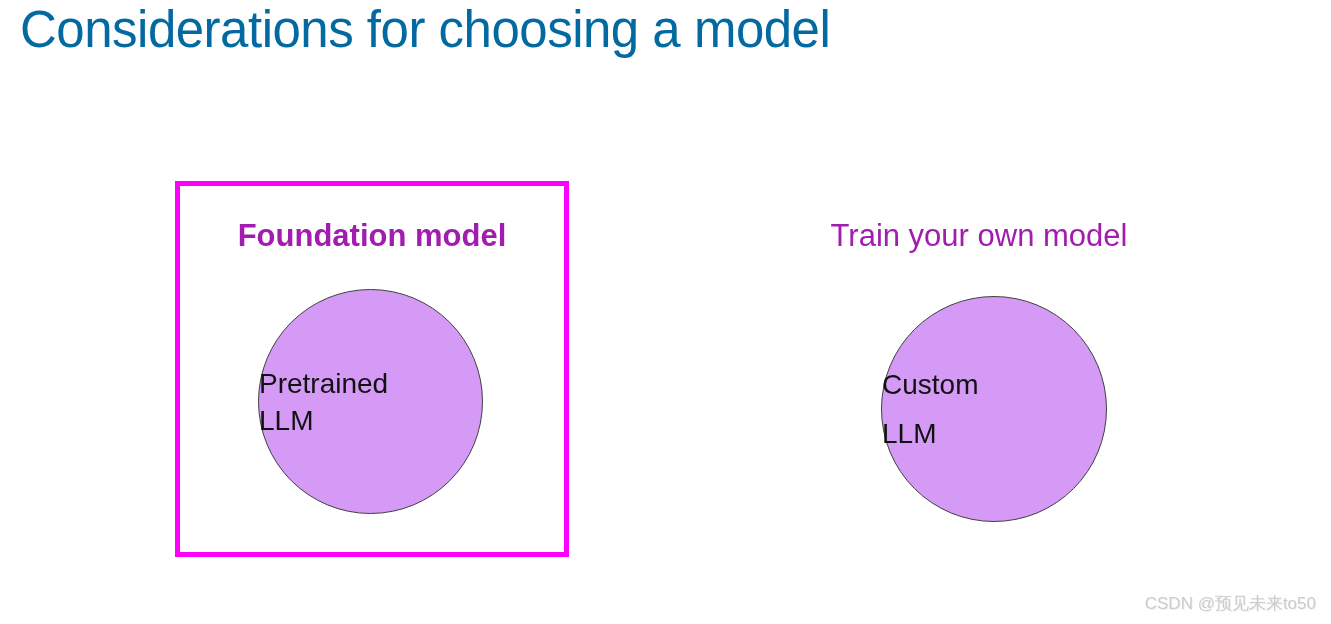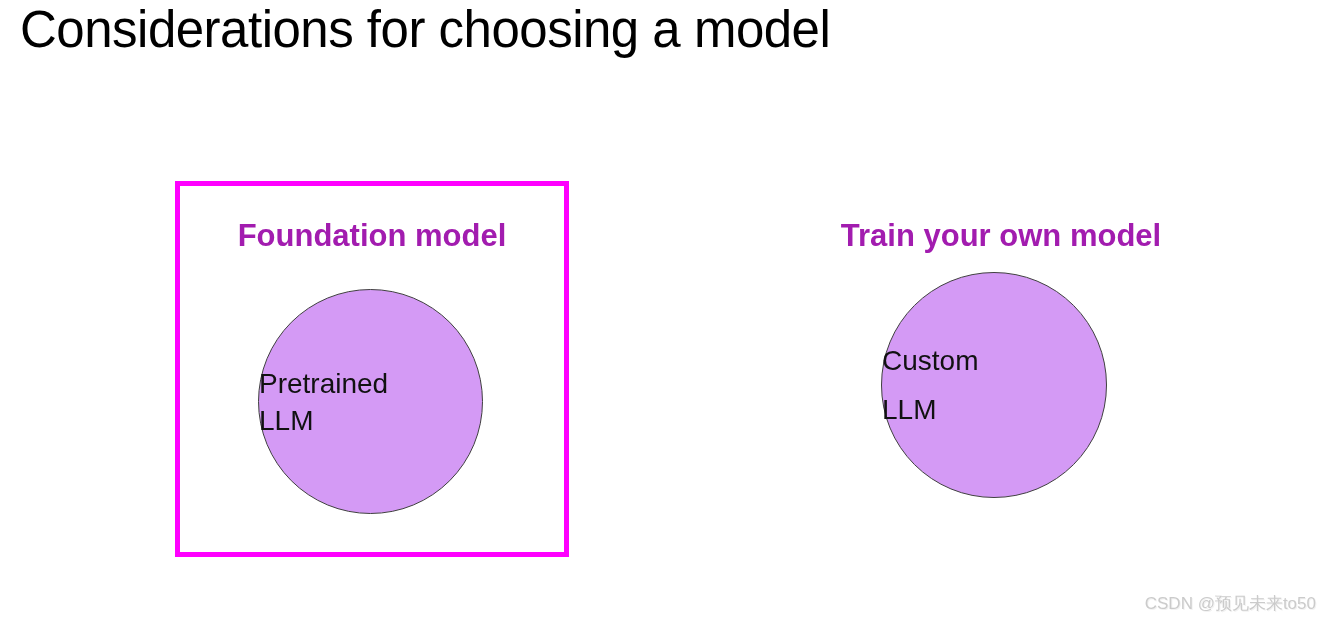--- a/index.html
+++ b/index.html
@@ -14,21 +14,21 @@
     height: 624px;
     background: #ffffff;
     overflow: hidden;
   }
   .slide-title {
     position: absolute;
     left: 20px;
     top: 0px;
     font-size: 51px;
     font-weight: 400;
-    color: #000000;
+    color: #0369a1;
     letter-spacing: -0.5px;
     white-space: nowrap;
   }
   .foundation-box {
     position: absolute;
     left: 175px;
     top: 181px;
     width: 394px;
     height: 376px;
     border: 5px solid #ff00ff;
@@ -42,22 +42,22 @@
     text-align: center;
     font-size: 31px;
     color: #a21caf;
     white-space: nowrap;
   }
   .heading-foundation {
     left: 175px;
     font-weight: 700;
   }
   .heading-train {
-    left: 804px;
-    font-weight: 700;
+    left: 782px;
+    font-weight: 400;
   }
   .llm-circle {
     position: absolute;
     border-radius: 50%;
     background: #d49af5;
     border: 1px solid #404040;
     box-sizing: border-box;
     display: flex;
     flex-direction: column;
     align-items: flex-start;
@@ -65,21 +65,21 @@
     text-align: center;
   }
   .circle-pretrained {
     left: 258px;
     top: 289px;
     width: 225px;
     height: 225px;
   }
   .circle-custom {
     left: 881px;
-    top: 272px;
+    top: 296px;
     width: 226px;
     height: 226px;
     gap: 12px;
   }
   .circle-label {
     font-size: 28px;
     line-height: 37px;
     color: #111111;
     font-weight: 400;
   }

